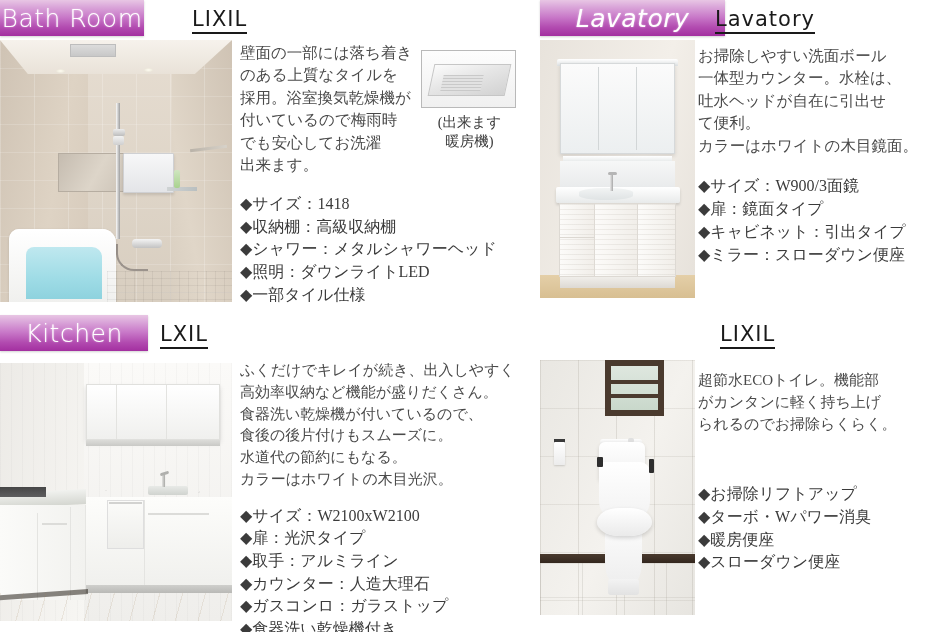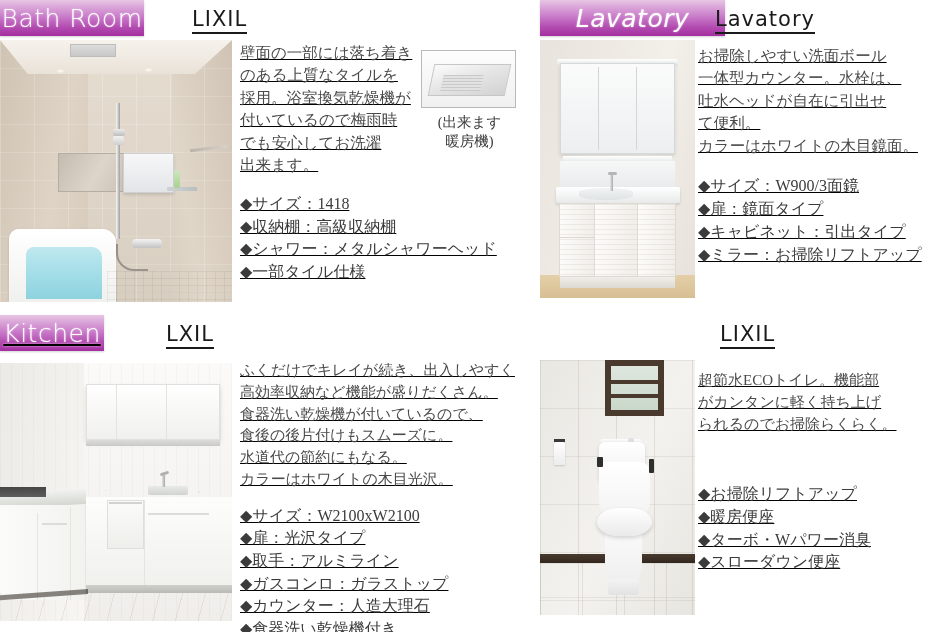--- a/index.html
+++ b/index.html
@@ -41,26 +41,26 @@
     letter-spacing: 1px;
     border-bottom: 2px solid #1a1a1a;
     padding-bottom: 1px; white-space: nowrap;
   }
 
   
   #sec-bath     .badge { left: 0px;   width: 144px; }
   #sec-bath     .brand { left: 192px; }
   #sec-lavatory .badge { left: 10px;  width: 185px; font-style: italic; }
   #sec-lavatory .brand { left: 185px; }
-  #sec-kitchen  .badge { left: 0px;   width: 104px; text-decoration: underline; }
-  #sec-kitchen  .brand { left: 166px; }
+  #sec-kitchen  .badge { left: 0px;   width: 148px; }
+  #sec-kitchen  .brand { left: 160px; }
   #sec-restroom .badge { left: 0px;   width: 160px; }
   #sec-restroom .brand { left: 190px; }
   .photo { position: absolute; overflow: hidden; background: #efefef; }
-  .textcol { position: absolute; text-decoration: underline; }
+  .textcol { position: absolute; }
 
   #sec-bath     .photo { left: 0px;   top: 40px;  width: 232px; height: 262px; }
   #sec-bath     .textcol { left: 240px; top: 42px; width: 290px; }
   #sec-lavatory .photo { left: 10px;  top: 40px;  width: 155px; height: 258px; }
   #sec-lavatory .textcol { left: 168px; top: 45px; width: 251px; }
   #sec-kitchen  .photo { left: 0px;   top: 48px;  width: 232px; height: 258px; }
   #sec-kitchen  .textcol { left: 240px; top: 45px; width: 290px; }
   #sec-restroom .photo { left: 10px;  top: 45px;  width: 155px; height: 255px; }
   #sec-restroom .textcol { left: 168px; top: 55px; width: 251px; }
 
@@ -350,20 +350,21 @@
       <div class="desc">壁面の一部には落ち着き
 のある上質なタイルを
 採用。浴室換気乾燥機が
 付いているので梅雨時
 でも安心してお洗濯
 出来ます。</div>
       <div class="specs">
         <div class="spec-item">◆サイズ：1418</div>
         <div class="spec-item">◆収納棚：高級収納棚</div>
         <div class="spec-item">◆シャワー：メタルシャワーヘッド</div>
+        <div class="spec-item">◆照明：ダウンライトLED</div>
         <div class="spec-item">◆一部タイル仕様</div>
       </div>
     </div>
 
     <div class="inset">
       <div class="inset-box">
         <div class="fan-body"></div>
         <div class="fan-grill"></div>
       </div>
       <div class="inset-cap">(出来ます
@@ -404,21 +405,21 @@
     <div class="textcol">
       <div class="desc">お掃除しやすい洗面ボール
 一体型カウンター。水栓は、
 吐水ヘッドが自在に引出せ
 て便利。
 カラーはホワイトの木目鏡面。</div>
       <div class="specs">
         <div class="spec-item">◆サイズ：W900/3面鏡</div>
         <div class="spec-item">◆扉：鏡面タイプ</div>
         <div class="spec-item">◆キャビネット：引出タイプ</div>
-        <div class="spec-item">◆ミラー：お掃除リフトアップ</div>
+        <div class="spec-item">◆ミラー：スローダウン便座</div>
       </div>
     </div>
   </div>
 
   <div class="section" id="sec-kitchen">
     <div class="hdr-row">
       <div class="badge">
         <span class="badge-text">Kitchen</span>
       </div>
       <div class="brand">LXIL</div>
@@ -458,22 +459,22 @@
       <div class="desc">ふくだけでキレイが続き、出入しやすく
 高効率収納など機能が盛りだくさん。
 食器洗い乾燥機が付いているので、
 食後の後片付けもスムーズに。
 水道代の節約にもなる。
 カラーはホワイトの木目光沢。</div>
       <div class="specs">
         <div class="spec-item">◆サイズ：W2100xW2100</div>
         <div class="spec-item">◆扉：光沢タイプ</div>
         <div class="spec-item">◆取手：アルミライン</div>
+        <div class="spec-item">◆カウンター：人造大理石</div>
         <div class="spec-item">◆ガスコンロ：ガラストップ</div>
-        <div class="spec-item">◆カウンター：人造大理石</div>
         <div class="spec-item">◆食器洗い乾燥機付き</div>
       </div>
     </div>
   </div>
 
   <div class="section" id="sec-restroom">
     <div class="hdr-row">
       <div class="brand">LIXIL</div>
     </div>
 
@@ -497,20 +498,20 @@
         <div class="rst-base"></div>
       </div>
     </div>
 
     <div class="textcol">
       <div class="desc">超節水ECOトイレ。機能部
 がカンタンに軽く持ち上げ
 られるのでお掃除らくらく。</div>
       <div class="specs">
         <div class="spec-item">◆お掃除リフトアップ</div>
+        <div class="spec-item">◆ターボ・Wパワー消臭</div>
         <div class="spec-item">◆暖房便座</div>
-        <div class="spec-item">◆ターボ・Wパワー消臭</div>
         <div class="spec-item">◆スローダウン便座</div>
       </div>
     </div>
   </div>
 
 </div>
 
 </body></html>

